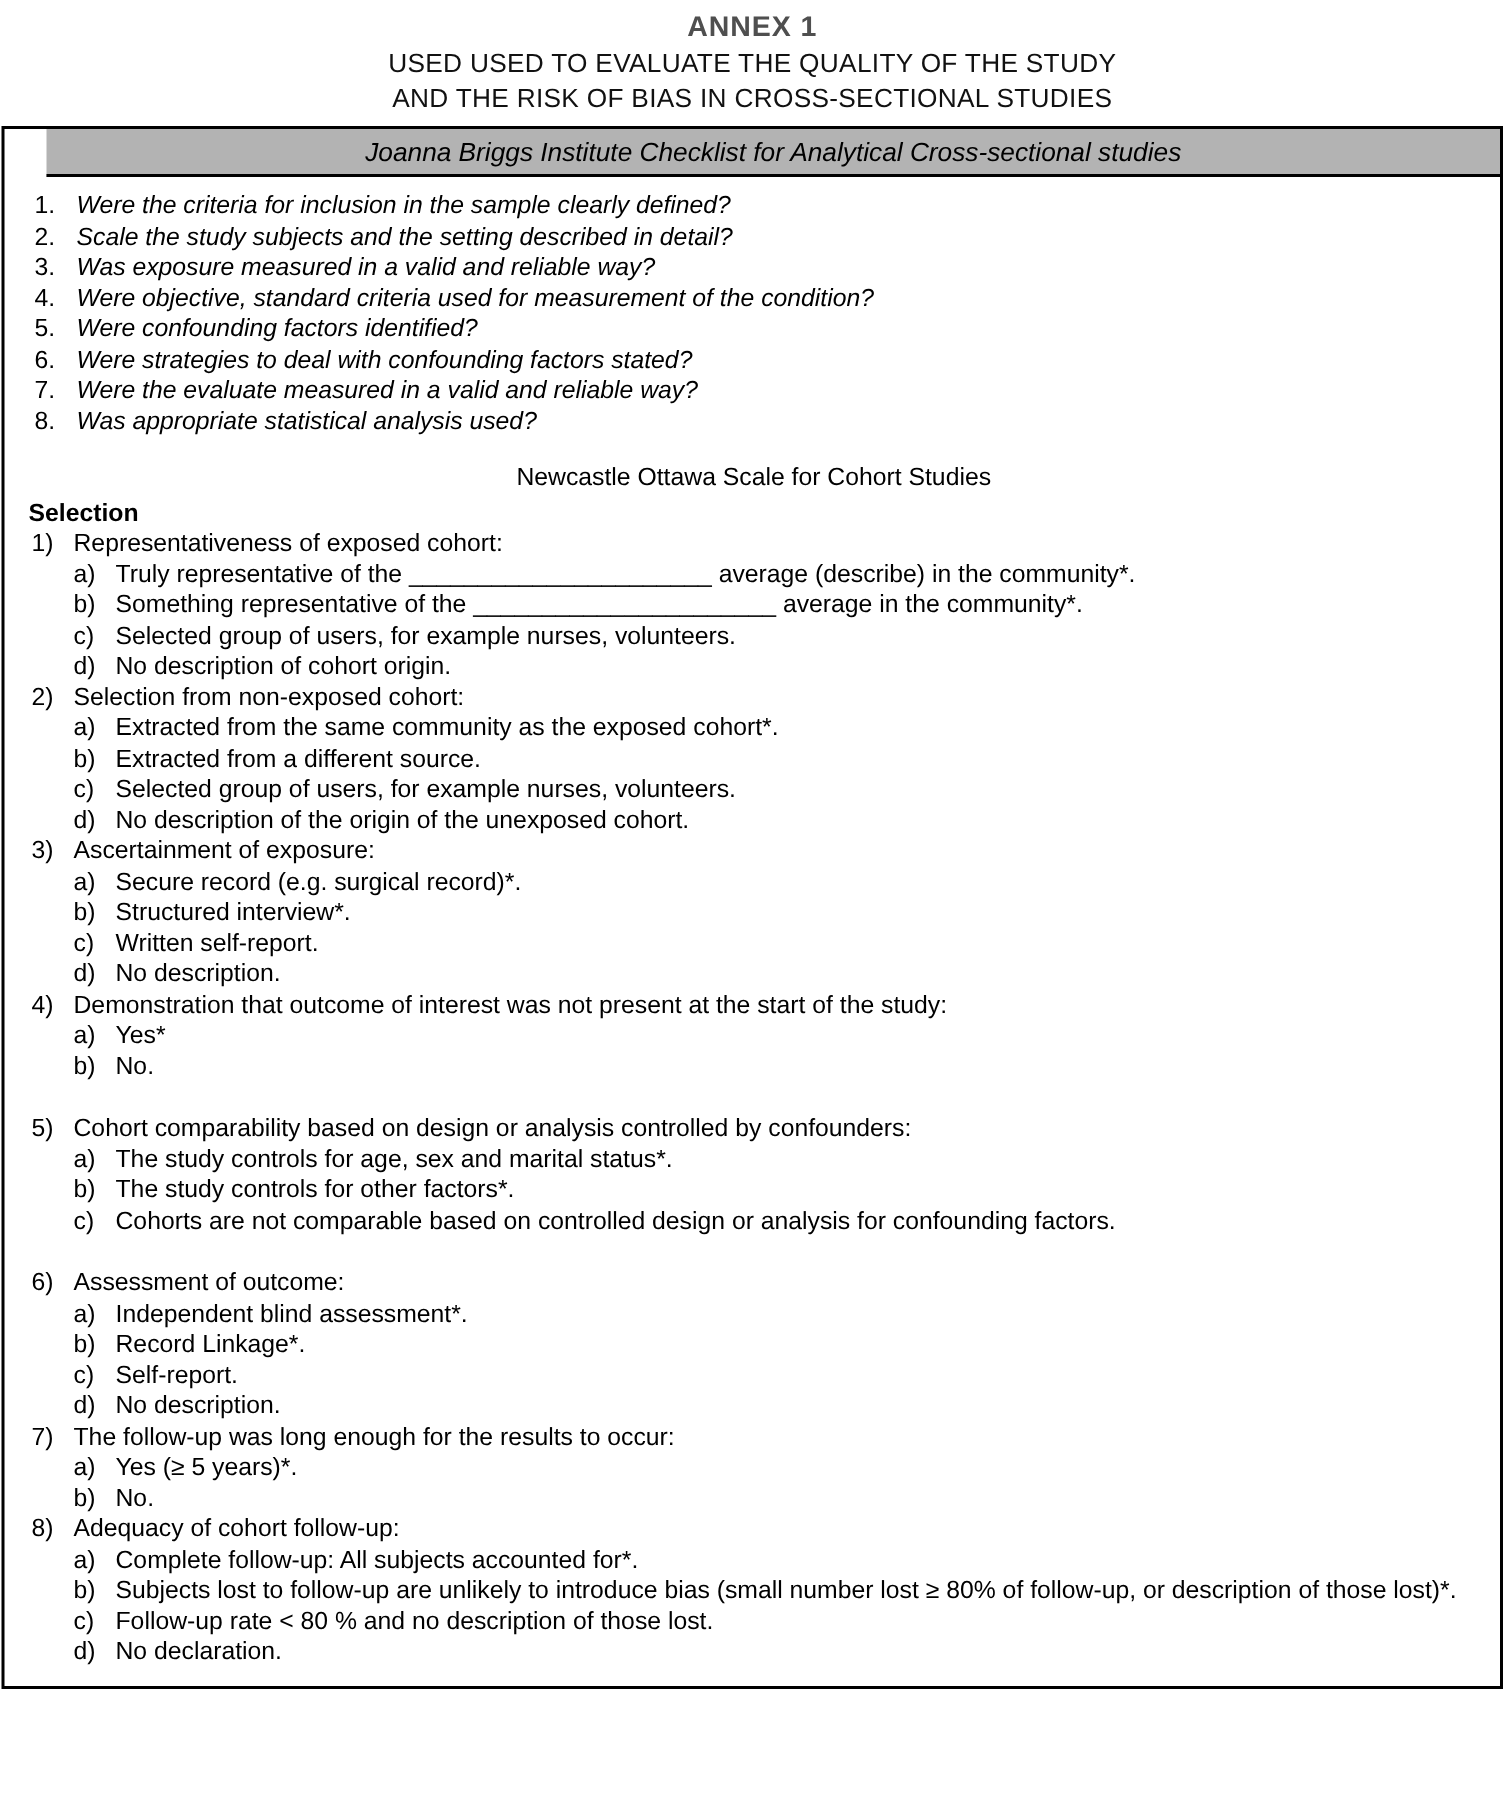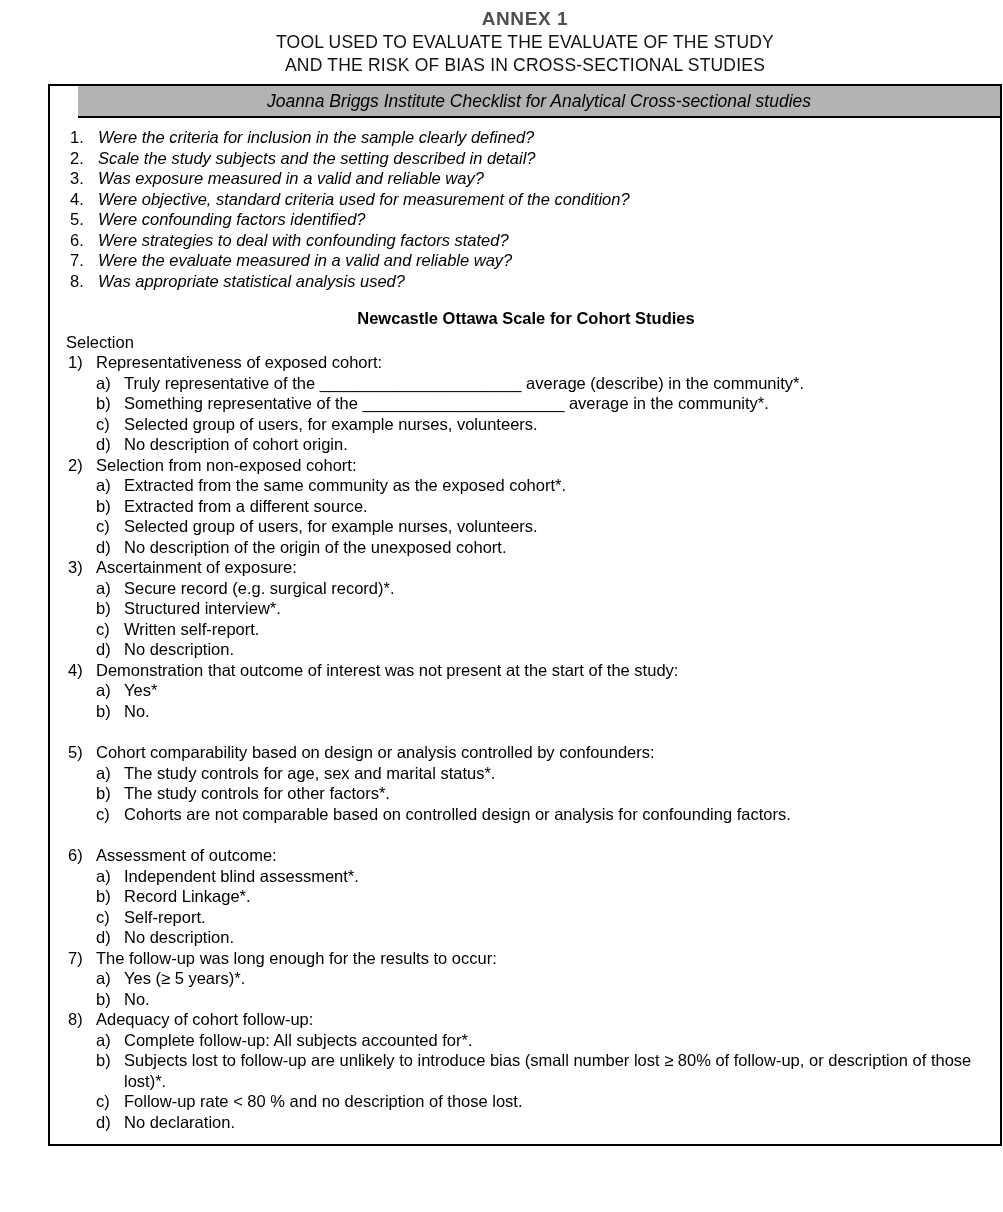--- a/index.html
+++ b/index.html
@@ -8,21 +8,20 @@
     background: #ffffff;
     font-family: "Liberation Sans", sans-serif;
     color: #000000;
   }
   .page {
     width: 1003px;
     height: 1212px;
     box-sizing: border-box;
     background: #ffffff;
     overflow: hidden;
-    padding-left: 47px;
   }
   .header-block {
     text-align: center;
     padding-top: 7px;
   }
   .annex-title {
     font-weight: bold;
     font-size: 19px;
     line-height: 24px;
     color: #4f4f4f;
@@ -65,24 +64,23 @@
   }
   .jbi-text { flex: 1; font-style: italic; }
   .nos {
     padding: 7px 14px 12px 16px;
     font-size: 16.5px;
     line-height: 20.5px;
   }
   .scale-title {
     text-align: center;
     margin-bottom: 3px;
-    font-weight: bold;
   }
   .nos-section + .nos-section { margin-top: 21px; }
-  .section-title { font-weight: normal; }
+  .section-title { font-weight: bold; }
   .nos-item-row { display: flex; }
   .nos-num {
     flex: none;
     width: 30px;
     padding-left: 2px;
     box-sizing: border-box;
   }
   .nos-item-text { flex: 1; }
   .option-row {
     display: flex;
@@ -94,21 +92,21 @@
   }
   .opt-text { flex: 1; }
 </style>
 </head>
 <body>
 
 <div class="page">
 
   <div class="header-block">
     <div class="annex-title">ANNEX 1</div>
-    <div class="subtitle">TOOL USED TO EVALUATE THE EVALUATE OF THE STUDY</div>
+    <div class="subtitle">USED USED TO EVALUATE THE QUALITY OF THE STUDY</div>
     <div class="subtitle">AND THE RISK OF BIAS IN CROSS-SECTIONAL STUDIES</div>
   </div>
 
   <div class="doc-box">
 
     <div class="gray-bar">Joanna Briggs Institute Checklist for Analytical Cross-sectional studies</div>
 
     <div class="jbi-list" id="jbi-list">
         <div class="jbi-item">
           <span class="jbi-num">1.</span>

